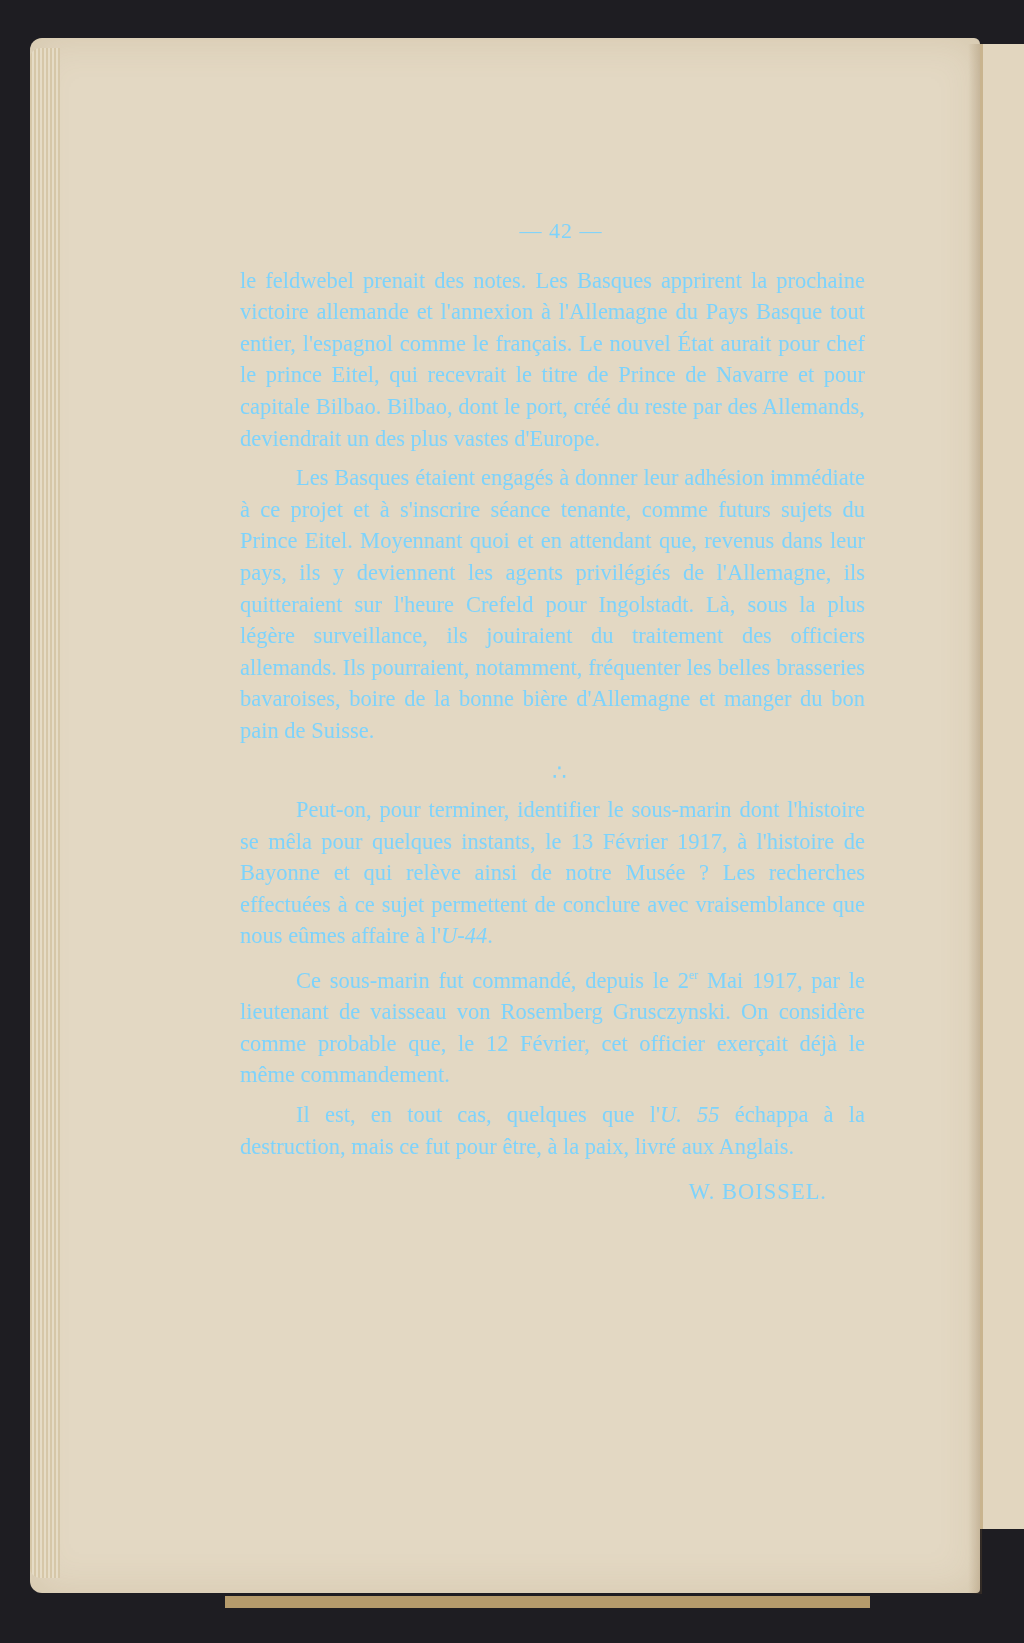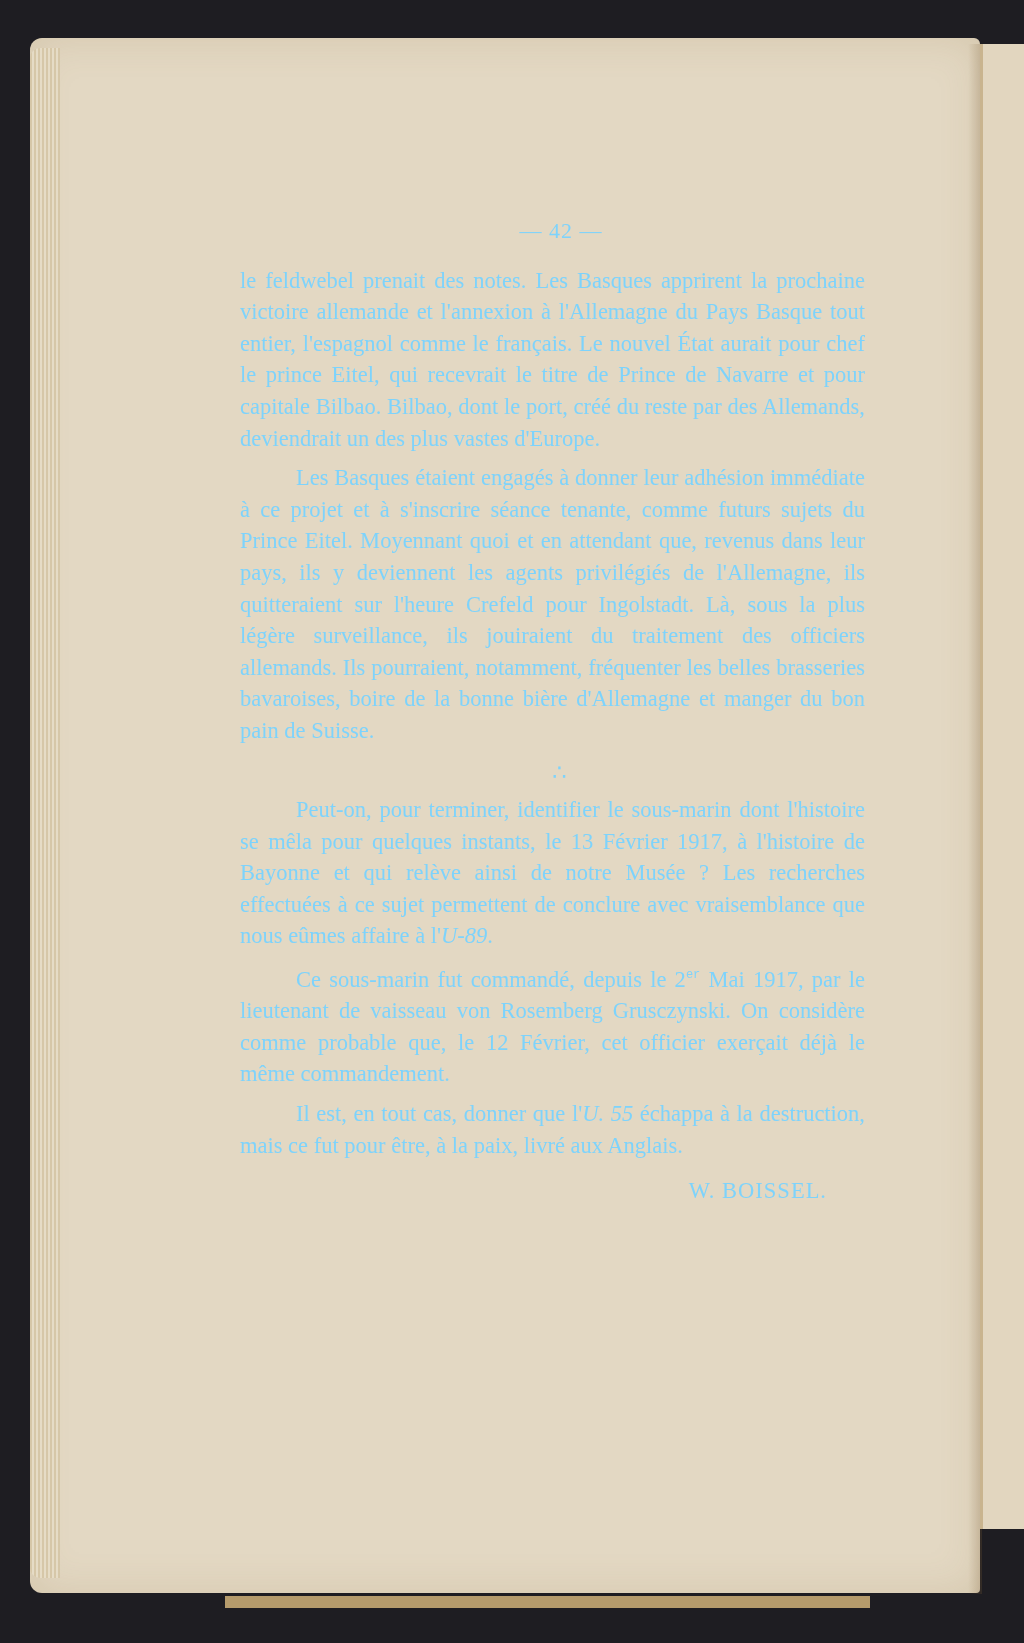--- a/index.html
+++ b/index.html
@@ -48,43 +48,43 @@
   }
   .page-number {
     text-align: center; margin-bottom: 18px;
     font-size: 22px; letter-spacing: 1px;
   }
   .para { margin: 0 17px 8px 0; }
   .indent { text-indent: 56px; }
   .sep { text-align: center; letter-spacing: 3px; margin: 10px 0 6px 0; }
   .sig { text-align: right; padding-right: 55px; margin-top: 14px; letter-spacing: 1px; }
   .ital { font-style: italic; }
-  sup { font-size: 12px; font-family: Liberation Mono, monospace; }
+  sup { font-size: 12px; }
 </style>
 </head>
 <body>
 
 <div class="page"></div>
 <div class="page-edges"></div>
 <div class="spine-shadow"></div>
 <div class="next-page"></div>
 <div class="bottom-strip"></div>
 
 <div class="text">
   <div class="page-number">— 42 —</div>
 
   <p class="para">le feldwebel prenait des notes. Les Basques apprirent la prochaine victoire allemande et l'annexion à l'Allemagne du Pays Basque tout entier, l'espagnol comme le français. Le nouvel État aurait pour chef le prince Eitel, qui recevrait le titre de Prince de Navarre et pour capitale Bilbao. Bilbao, dont le port, créé du reste par des Allemands, deviendrait un des plus vastes d'Europe.</p>
   <p class="para indent">Les Basques étaient engagés à donner leur adhésion immédiate à ce projet et à s'inscrire séance tenante, comme futurs sujets du Prince Eitel. Moyennant quoi et en attendant que, revenus dans leur pays, ils y deviennent les agents privilégiés de l'Allemagne, ils quitteraient sur l'heure Crefeld pour Ingolstadt. Là, sous la plus légère surveillance, ils jouiraient du traitement des officiers allemands. Ils pourraient, notamment, fréquenter les belles brasseries bavaroises, boire de la bonne bière d'Allemagne et manger du bon pain de Suisse.</p>
 
   <div class="sep">∴</div>
 
   <p class="para indent">
-    <span>Peut-on, pour terminer, identifier le sous-marin dont l'histoire se mêla pour quelques instants, le 13 Février 1917, à l'histoire de Bayonne et qui relève ainsi de notre Musée ? Les recherches effectuées à ce sujet permettent de conclure avec vraisemblance que nous eûmes affaire à l'</span><span class="ital">U-89</span><span>.</span>
+    <span>Peut-on, pour terminer, identifier le sous-marin dont l'histoire se mêla pour quelques instants, le 13 Février 1917, à l'histoire de Bayonne et qui relève ainsi de notre Musée ? Les recherches effectuées à ce sujet permettent de conclure avec vraisemblance que nous eûmes affaire à l'</span><span class="ital">U-44</span><span>.</span>
   </p>
   <p class="para indent">
     <span>Ce sous-marin fut commandé, depuis le 2</span><sup>er</sup><span> Mai 1917, par le lieutenant de vaisseau von Rosemberg Grusczynski. On considère comme probable que, le 12 Février, cet officier exerçait déjà le même commandement.</span>
   </p>
   <p class="para indent">
-    <span>Il est, en tout cas, donner que l'</span><span class="ital">U. 55</span><span> échappa à la destruction, mais ce fut pour être, à la paix, livré aux Anglais.</span>
+    <span>Il est, en tout cas, quelques que l'</span><span class="ital">U. 55</span><span> échappa à la destruction, mais ce fut pour être, à la paix, livré aux Anglais.</span>
   </p>
 
   <div class="sig">W. BOISSEL.</div>
 </div>
 
 </body></html>

